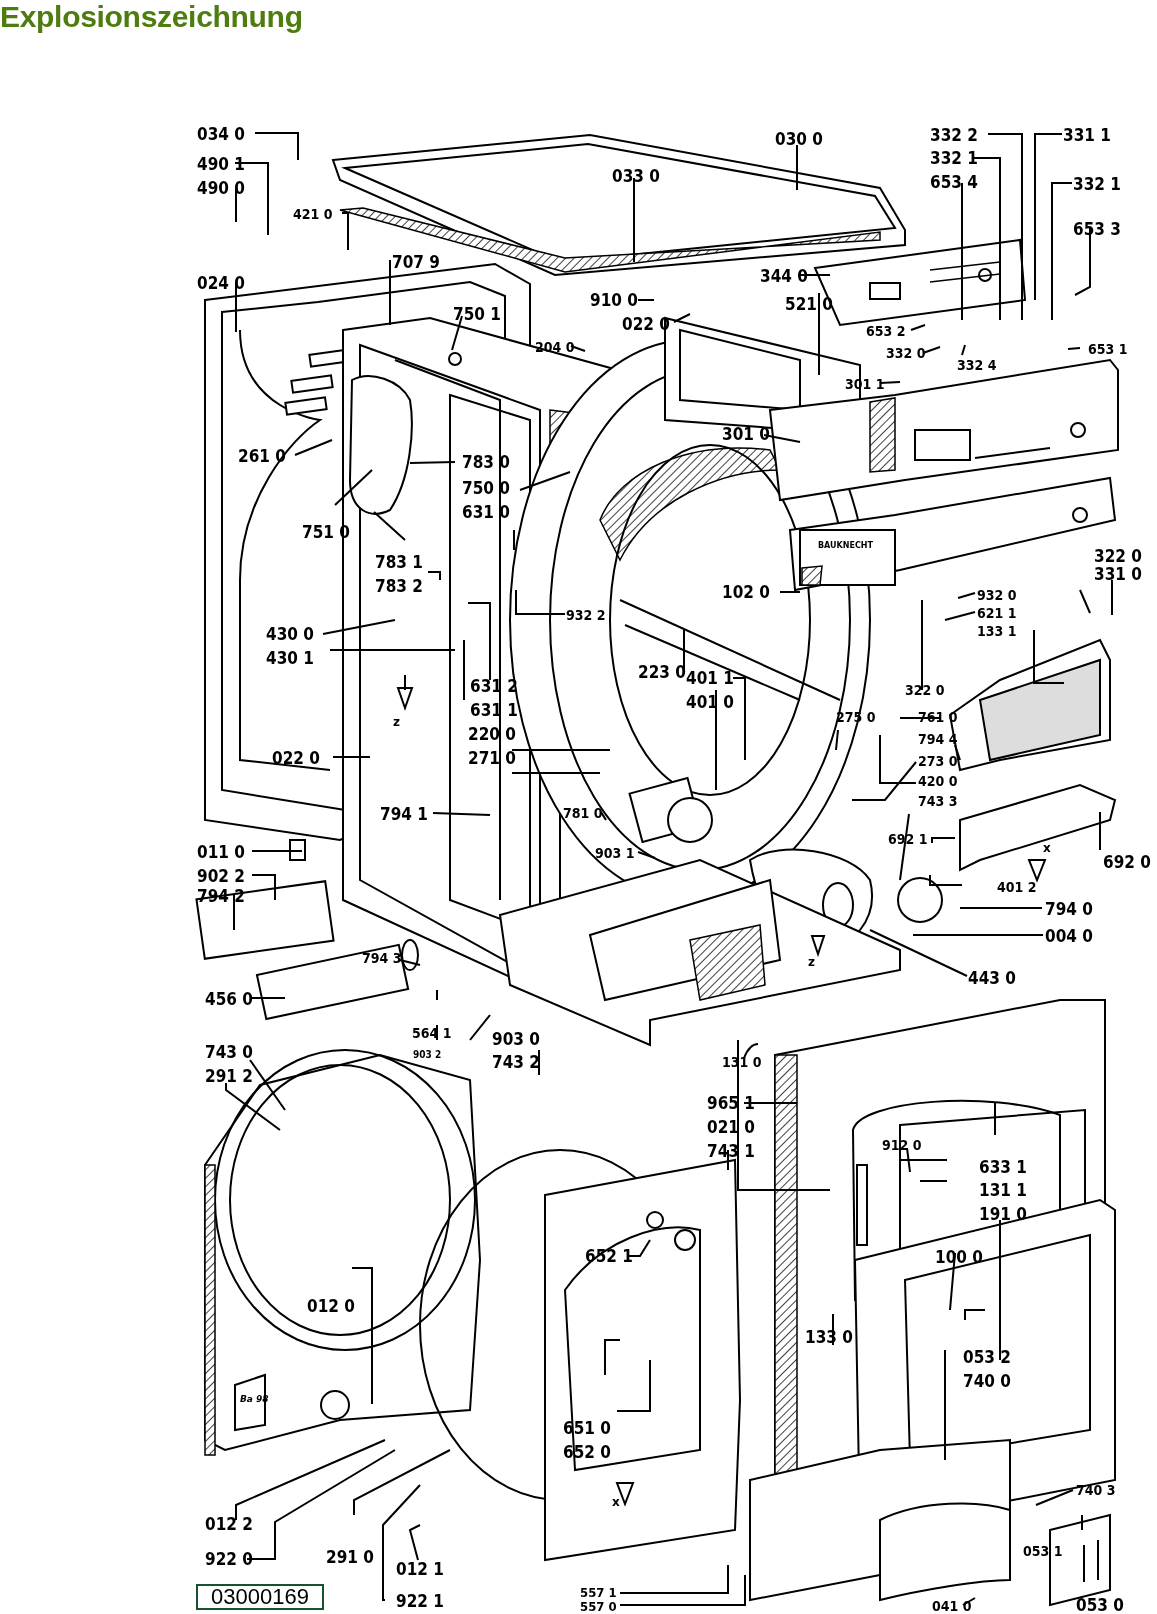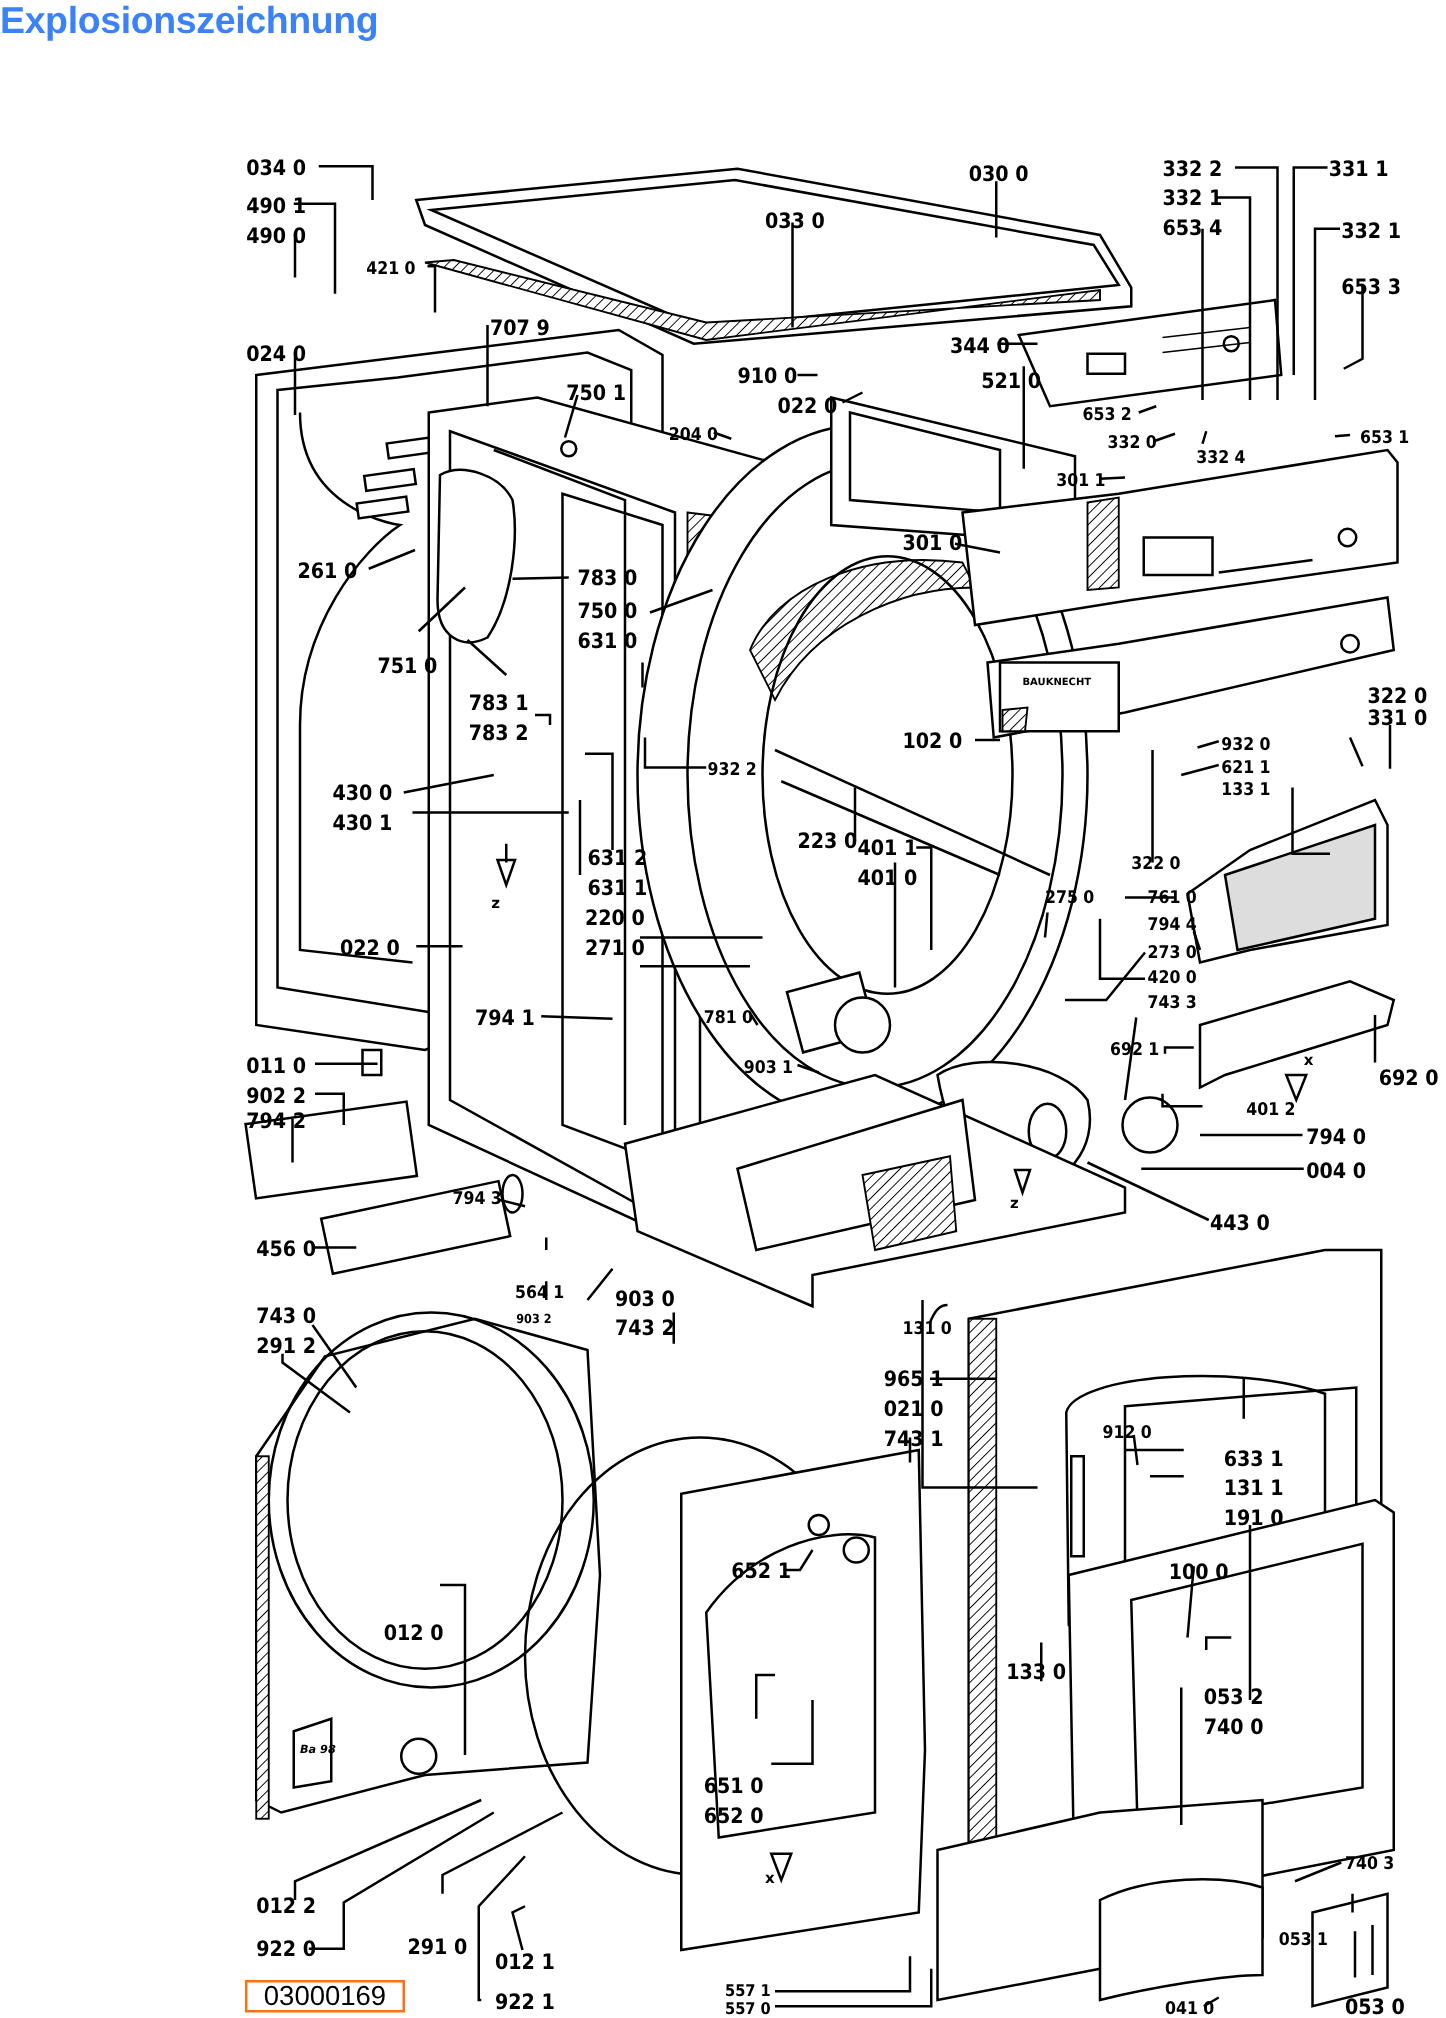--- a/index.html
+++ b/index.html
@@ -1,26 +1,26 @@
 <!DOCTYPE html>
 <html><head>
 <meta charset="utf-8">
 <style>
   html,body{margin:0;padding:0;background:#ffffff;}
   body{width:1157px;height:1614px;position:relative;overflow:hidden;font-family:"Liberation Sans",sans-serif;}
-  .title{position:absolute;left:0;top:0;font-family:"Liberation Sans",sans-serif;font-weight:bold;font-size:30px;color:#3b82f6;letter-spacing:-0.3px;}
+  .title{position:absolute;left:0;top:0;font-family:"Liberation Sans",sans-serif;font-weight:bold;font-size:30px;color:#4d7c0f;letter-spacing:-0.3px;}
   svg.drawing{position:absolute;left:0;top:0;}
   .lbl{font-family:"DejaVu Sans Condensed","DejaVu Sans",sans-serif;font-weight:bold;font-size:17px;fill:#000;}
   .lbl-s{font-family:"DejaVu Sans",sans-serif;font-weight:bold;font-size:12px;fill:#000;}
   .ln{stroke:#000;stroke-width:2;fill:none;}
   .ln1{stroke:#000;stroke-width:1.4;fill:none;}
   .part{stroke:#000;stroke-width:2;fill:#fff;}
   .part-n{stroke:#000;stroke-width:2;fill:none;}
   .hatch{stroke:#000;stroke-width:1.5;fill:url(#hatch);}
-  .docnum{position:absolute;left:196px;top:1584px;width:128px;height:26px;border:2px solid #f97316;box-sizing:border-box;font-family:"Liberation Sans",sans-serif;font-size:22px;line-height:22px;text-align:center;color:#000;}
+  .docnum{position:absolute;left:196px;top:1584px;width:128px;height:26px;border:2px solid #14532d;box-sizing:border-box;font-family:"Liberation Sans",sans-serif;font-size:22px;line-height:22px;text-align:center;color:#000;}
 </style>
 </head>
 <body>
 
 <div class="title">Explosionszeichnung</div>
 
 <svg class="drawing" width="1157" height="1614" viewBox="0 0 1157 1614" xmlns="http://www.w3.org/2000/svg">
   <defs>
     <pattern id="hatch" width="6" height="6" patternUnits="userSpaceOnUse" patternTransform="rotate(45)">
       <rect width="6" height="6" fill="#fff"></rect>

